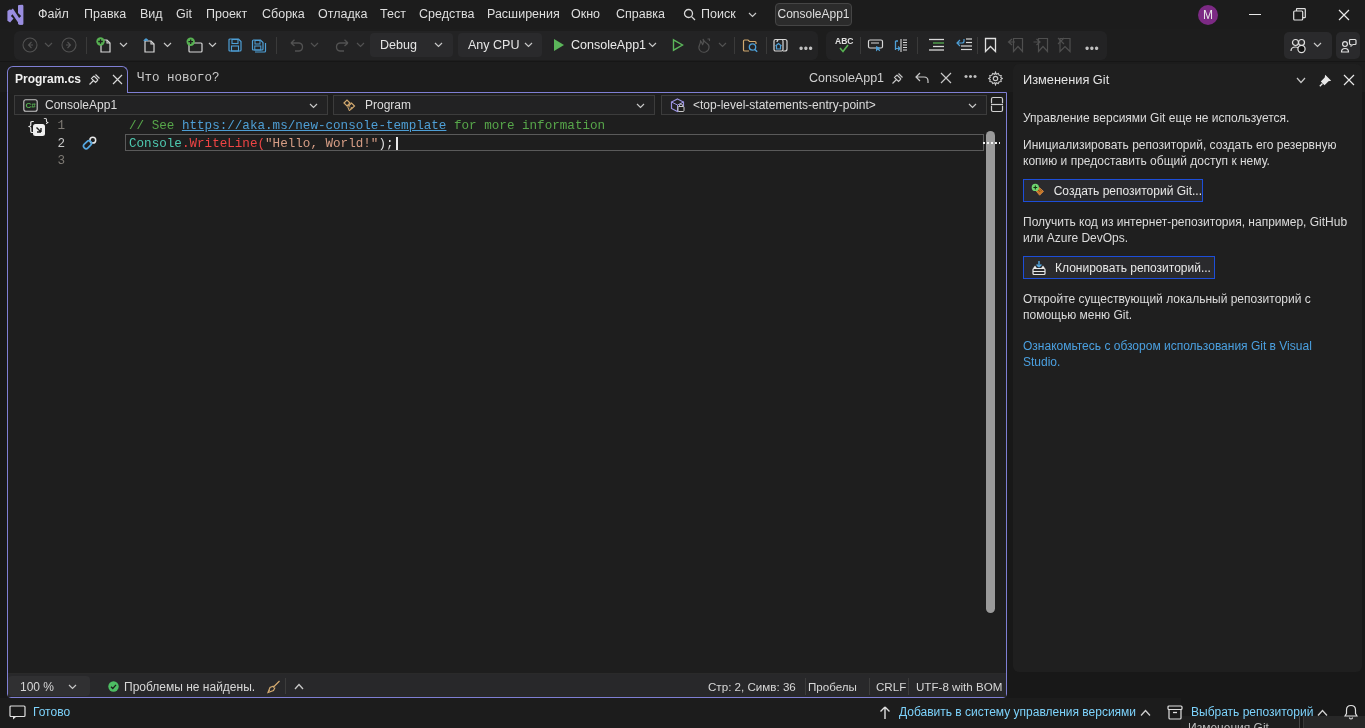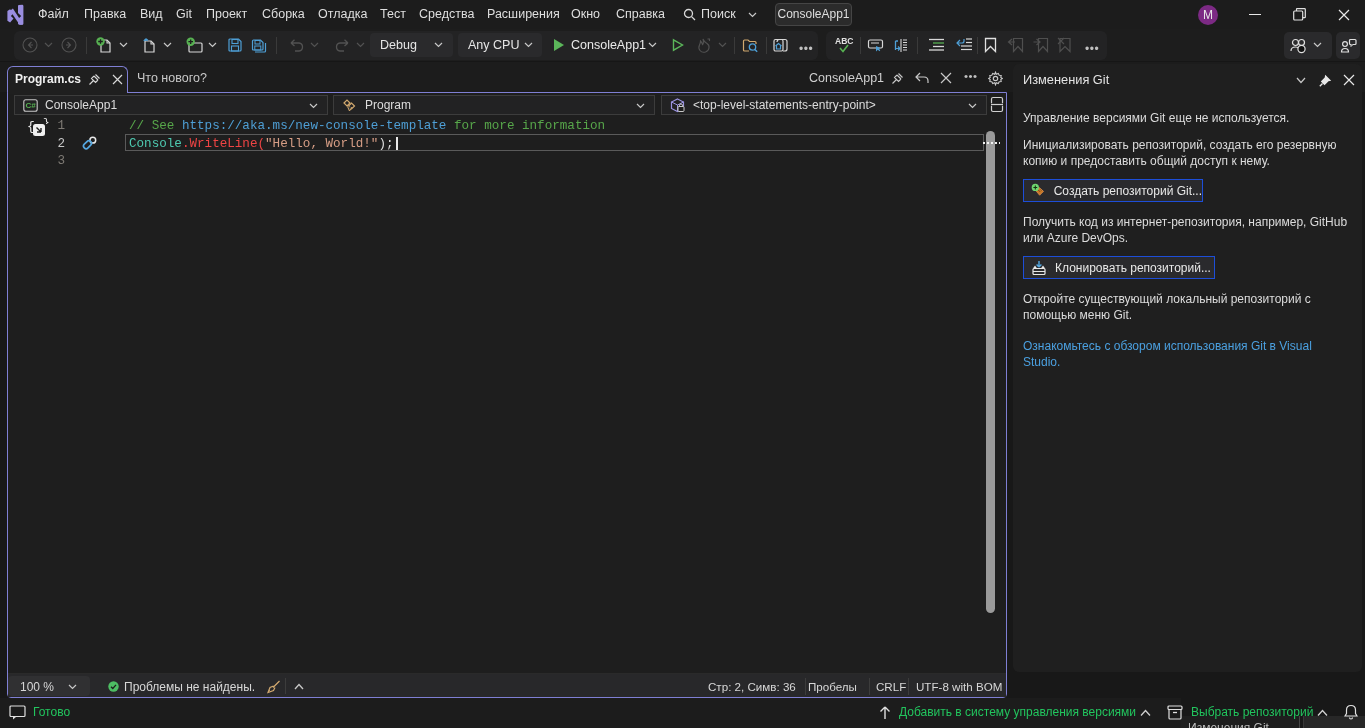--- a/index.html
+++ b/index.html
@@ -17,21 +17,21 @@
   #toolbar { left:0; top:29px; width:1365px; height:33px; background:#1d1d1d; border-bottom:1px solid #161616;}
   .tsep { position:absolute; top:8px; width:1px; height:17px; background:#3a3a3a; }
   .combo { position:absolute; top:4px; height:24px; background:#2a2a2c; border-radius:4px; color:#e6e6e6;
            font-size:12.5px; display:flex; align-items:center; }
 
   
   #edgroup { left:7px; top:62px; width:1000px; height:636px; }
   #tabwell { position:absolute; left:-7px; top:0; width:1372px; height:30px; background:#1c1c1c; }
   #activetab { position:absolute; left:0px; top:4px; width:121px; height:27px; background:#1f1f1f;
      border:1px solid #7f7fd4; border-bottom:none; border-radius:6px 6px 0 0; color:#f0f0f0; font-size:12px; font-weight:bold;text-align:center; }
-  #tab2 { position:absolute; left:130px; top:4px; width:96px; height:26px; color:#c9c9c9; font-size:12.5px; line-height:25px; }
+  #tab2 { position:absolute; left:130px; top:4px; width:96px; height:26px; color:#c9c9c9; font-size:12.5px; line-height:25px;font-family:Liberation Mono, monospace; }
   #edbody { position:absolute; left:0; top:30px; width:1000px; height:606px; background:#1e1e1e;
      border:1px solid #7f7fd4; border-top:1px solid #7f7fd4; border-radius:0 0 4px 4px; }
   
   #crumbs { position:absolute; left:0; top:0; width:998px; height:24px; background:#1e1e1e; }
   .crumb { position:absolute; top:2px; height:20px; background:#222223; border:1px solid #3c3c3c; color:#dcdcdc;
      font-size:12px; display:flex; align-items:center; }
   
   #code { position:absolute; left:0; top:24px; width:998px; height:556px; background:#1e1e1e;
       font-family:"Liberation Mono", monospace; font-size:12.6px; line-height:17.5px; white-space:pre; }
   .ln { position:absolute; width:24px; text-align:right; color:#7e7a74; }
@@ -42,21 +42,21 @@
   
   #gitpanel { left:1013px; top:64px; width:349px; height:608px; background:#1f1f1f; border-radius:6px;
       color:#dcdcdc; font-size:12px; }
   .gbtn { position:absolute; height:23px; background:#2a2a2d; border:1px solid #1d4ed8; color:#e8e8e8;
       font-size:12px; display:flex; align-items:center; white-space:nowrap; overflow:hidden; }
   #btabs { left:1013px; top:672px; width:352px; height:26px; font-size:12.3px;margin-top:44px; }
   .btab { position:absolute; top:0; height:25px; font-size:12px; white-space:nowrap; overflow:hidden; border:1px solid #2e2e2e; border-top:none;
       border-radius:0 0 6px 6px; display:flex; align-items:center; justify-content:center; }
 
   
-  #statusbar { left:0; top:698px; width:1181px; height:30px; background:#1c1c1c; color:#22c55e; font-size:12px; white-space:nowrap; }
+  #statusbar { left:0; top:698px; width:1181px; height:30px; background:#1c1c1c; color:#7dd3fc; font-size:12px; white-space:nowrap; }
 </style>
 </head>
 <body>
 <div id="page">
 
   <div id="titlebar" class="abs">
     <svg class="abs" style="left:7px;top:4px" width="21" height="21" viewBox="0 0 21 21">
       <g fill="#9a8ee0">
       <path d="M11 2.1 Q11 1.2 11.9 1 L15.2 0.7 Q16.3 0.8 16.4 1.9 L16.4 19.7 Q16.3 20.7 15.2 20.9 L11.9 20.5 Q11 20.3 11 19.4 L11 14.9 L14.2 12 L11 9.1 Z"></path>
       <path d="M3.1 6.7 L5.9 4.5 L15.7 19.4 L12.8 20.9 Z"></path>
@@ -363,21 +363,21 @@
             <circle cx="10.8" cy="4.2" r="2.9" fill="none" stroke="#e8e8e8" stroke-width="1.5"></circle>
             <rect x="1.2" y="6.2" width="9" height="5.2" rx="2.6" fill="none" stroke="#55a8e2" stroke-width="1.7" transform="rotate(-45 5.5 9)"></rect>
           </svg>
         
         <div class="ln" style="left:33px;top:1px">1</div>
         <div class="ln" style="left:33px;top:18.5px;color:#c6c6c6">2</div>
         <div class="ln" style="left:33px;top:36px">3</div>
         
         <div class="abs" style="left:117px;top:16.5px;width:859px;height:17.5px;border:1px solid #5a5a5a"></div>
         
-        <div class="abs" style="left:121px;top:1px"><span style="color:#57a64a">// See </span><span style="color:#4e9fd6;">https://aka.ms/new-console-template</span><span style="color:#57a64a"> for more information</span></div>
+        <div class="abs" style="left:121px;top:1px"><span style="color:#57a64a">// See </span><span style="color:#4e9fd6;text-decoration:underline">https://aka.ms/new-console-template</span><span style="color:#57a64a"> for more information</span></div>
         <div class="abs" style="left:121px;top:18.5px"><span style="color:#4ec9b0">Console</span><span style="color:#ef4444">.WriteLine(</span><span style="color:#d69d85">"Hello, World!"</span><span style="color:#dcdcdc">);</span></div>
         <div class="abs" style="left:388px;top:19.5px;width:1.5px;height:13px;background:#e8e8e8"></div>
         
         <div class="abs" style="left:978px;top:14px;width:9px;height:482px;background:#9a9a9a;border-radius:5px"></div>
         <div class="abs" style="left:975px;top:25px;width:17px;height:2px;background:repeating-linear-gradient(90deg,#f0f0f0 0 2px,transparent 2px 4px)"></div>
       </div>
       <div id="edstatus">
         <div class="abs" style="left:0px;top:2px;width:82px;height:20px;background:#303032;border-radius:4px"></div>
         <span class="abs" style="left:12px;top:6px;font-size:12px">100 %</span>
         <svg class="abs" style="left:60px;top:10px" width="9" height="6" viewBox="0 0 9 6">

